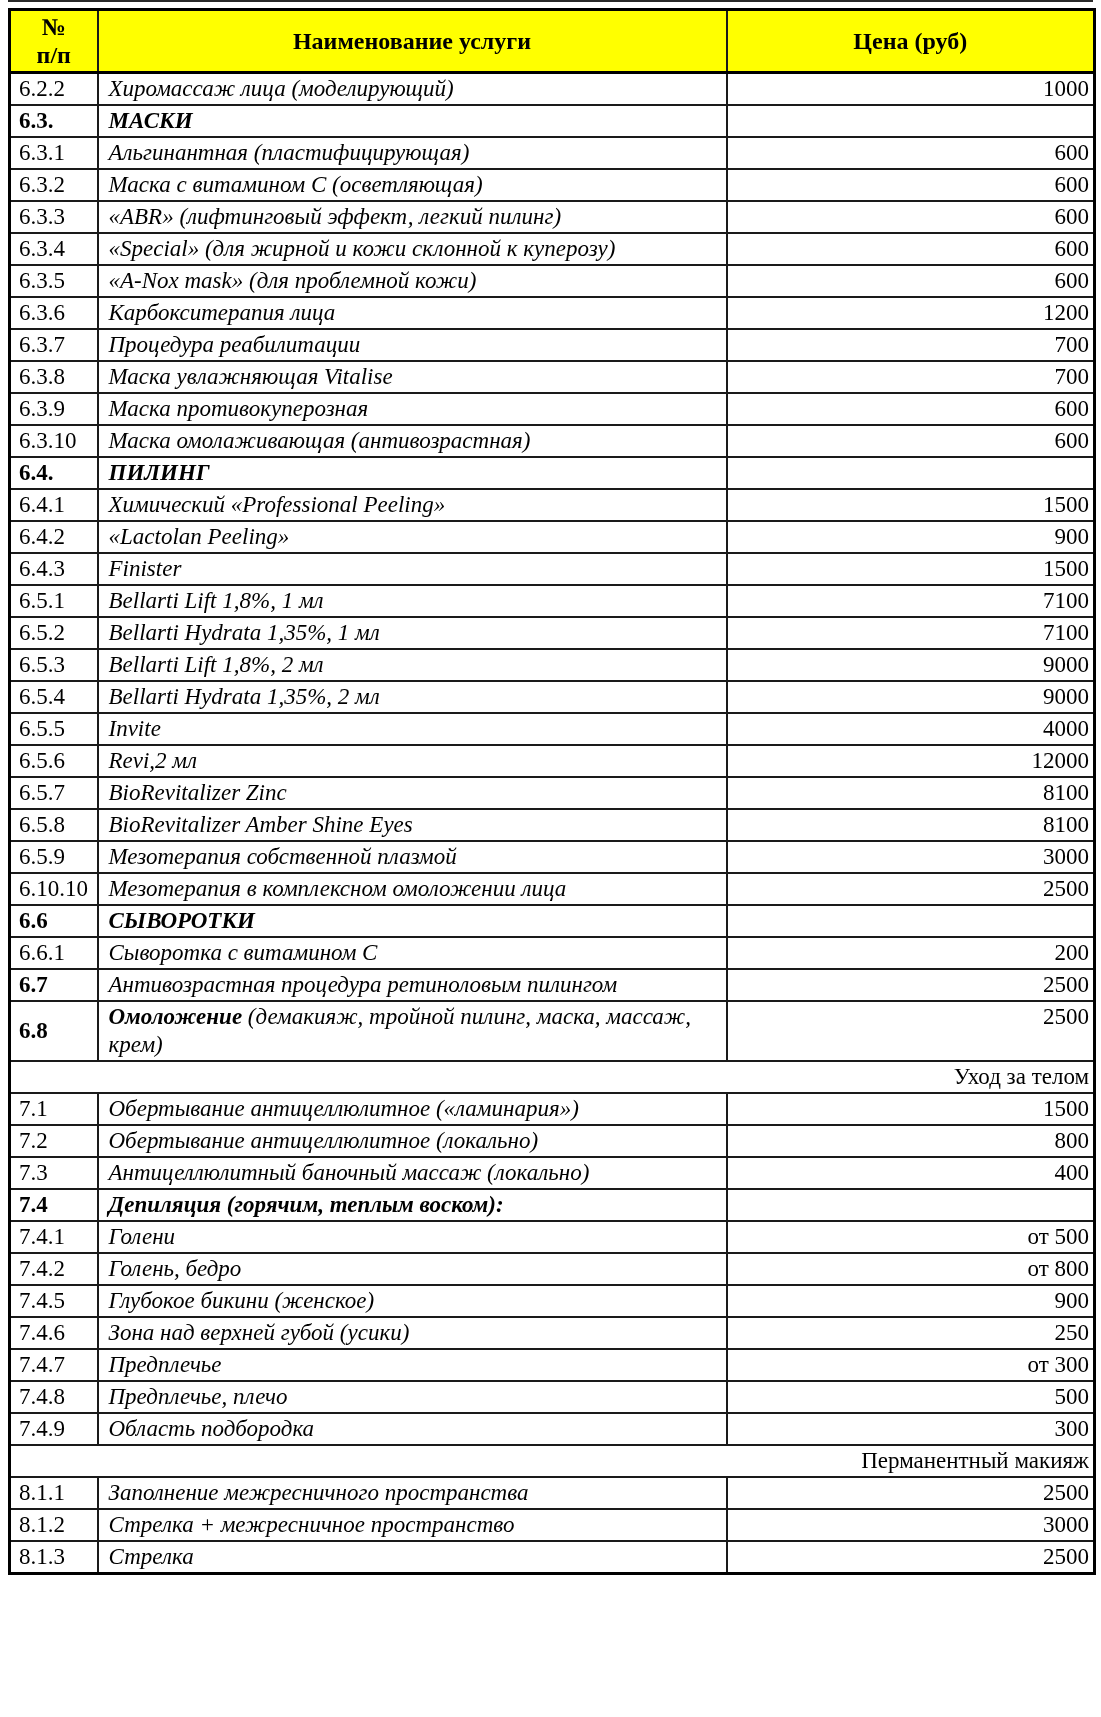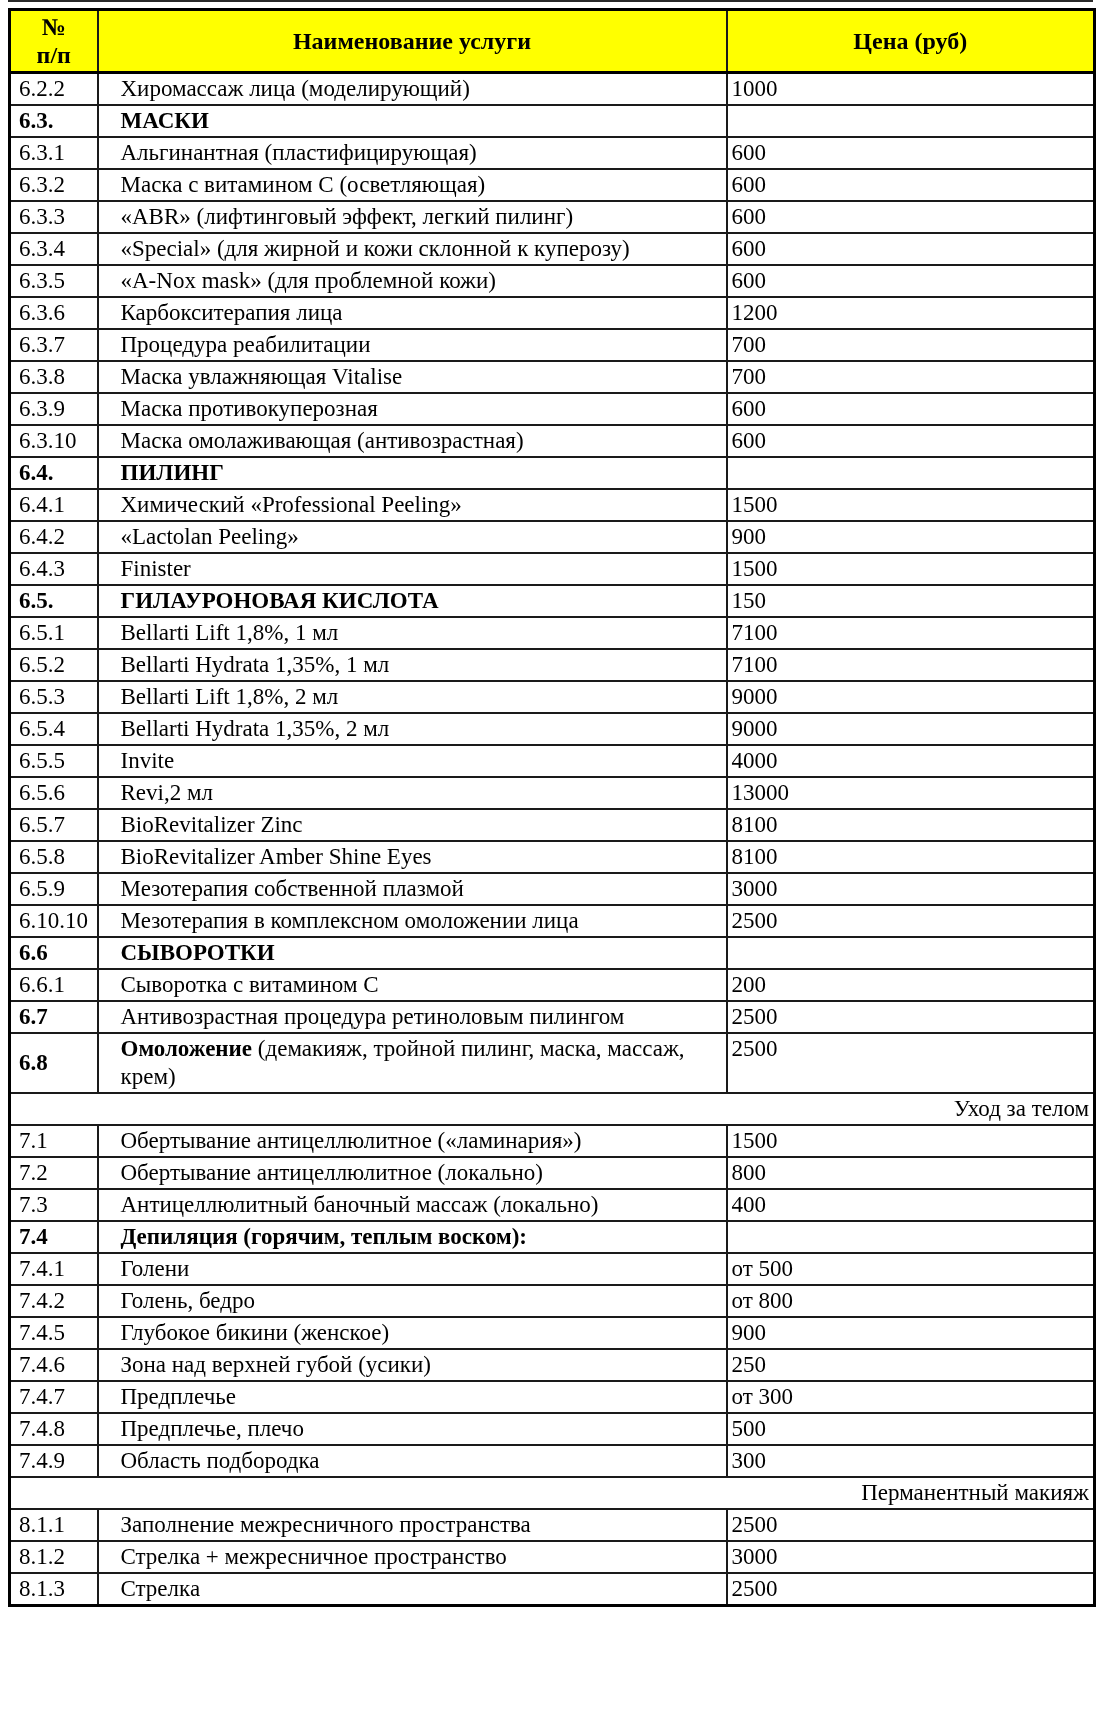--- a/index.html
+++ b/index.html
@@ -48,22 +48,22 @@
   th {
     background: #ffff00;
     font-weight: bold;
     text-align: center;
     font-size: 24px;
     height: 58px;
     border-bottom: 3px solid #000000;
   }
   th.numhead { white-space: pre-line; }
   td.num  { padding-left: 8px; height: 28px; }
-  td.svc  { padding-left: 22px; }
-  td.price { text-align: left; }
+  td.svc  { padding-left: 10px; font-style: italic; }
+  td.price { text-align: right; }
   td.group {
     text-align: right;
     font-weight: normal;
   }
   .b { font-weight: bold; }
   td.top { vertical-align: top; }
 </style>
 </head>
 <body>
 
@@ -158,25 +158,20 @@
           <td class="num">6.4.2</td>
           <td class="svc">«Lactolan Peeling»</td>
           <td class="price">900</td>
         </tr>
         <tr>
           <td class="num">6.4.3</td>
           <td class="svc">Finister</td>
           <td class="price">1500</td>
         </tr>
         <tr>
-          <td class="num b">6.5.</td>
-          <td class="svc b">ГИЛАУРОНОВАЯ КИСЛОТА</td>
-          <td class="price">150</td>
-        </tr>
-        <tr>
           <td class="num">6.5.1</td>
           <td class="svc">Bellarti Lift 1,8%, 1 мл</td>
           <td class="price">7100</td>
         </tr>
         <tr>
           <td class="num">6.5.2</td>
           <td class="svc">Bellarti Hydrata 1,35%, 1 мл</td>
           <td class="price">7100</td>
         </tr>
         <tr>
@@ -190,21 +185,21 @@
           <td class="price">9000</td>
         </tr>
         <tr>
           <td class="num">6.5.5</td>
           <td class="svc">Invite</td>
           <td class="price">4000</td>
         </tr>
         <tr>
           <td class="num">6.5.6</td>
           <td class="svc">Revi,2 мл</td>
-          <td class="price">13000</td>
+          <td class="price">12000</td>
         </tr>
         <tr>
           <td class="num">6.5.7</td>
           <td class="svc">BioRevitalizer Zinc</td>
           <td class="price">8100</td>
         </tr>
         <tr>
           <td class="num">6.5.8</td>
           <td class="svc">BioRevitalizer Amber Shine Eyes</td>
           <td class="price">8100</td>

